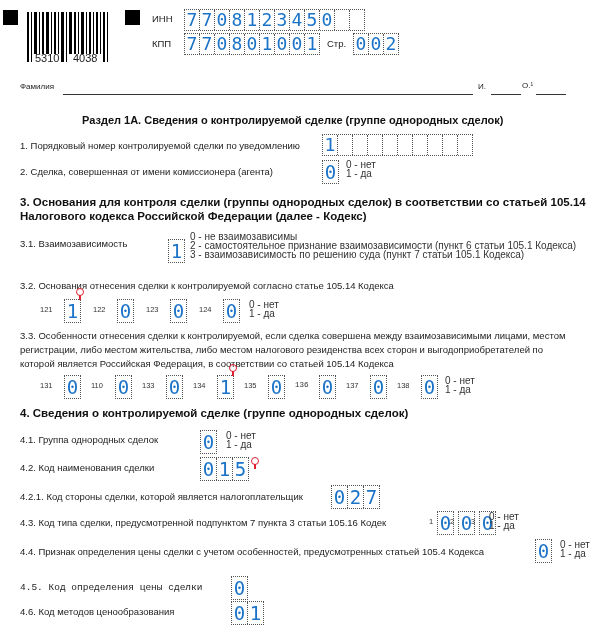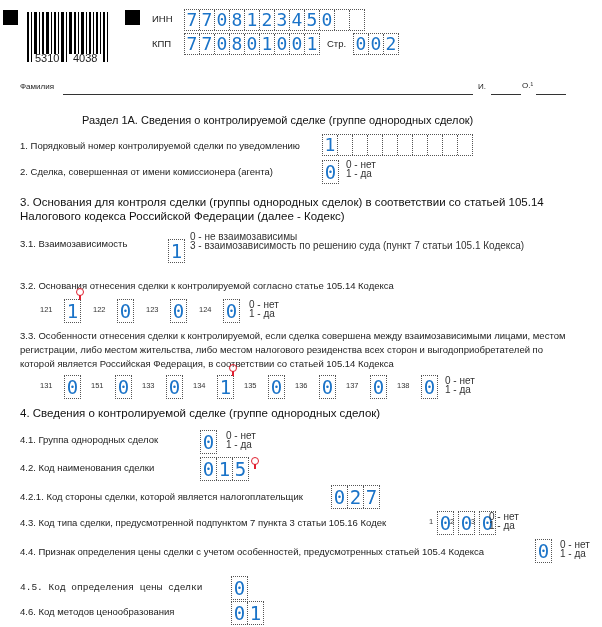--- a/index.html
+++ b/index.html
@@ -6,21 +6,21 @@
   body{width:602px;height:627px;position:relative;overflow:hidden;font-family:"Liberation Sans",sans-serif;color:#222;}
   .abs{position:absolute;}
   .sq{position:absolute;width:15px;height:15px;background:#000;}
   .cells{position:absolute;display:flex;border:1px dotted #555;}
   .cell{width:14px;height:20px;border-right:1px dotted #555;font-family:"DejaVu Sans Mono","Liberation Mono",monospace;font-size:18px;line-height:20px;color:#1a73c8;text-align:center;}
   .cell:last-child{border-right:none;}
   .cells.big .cell{width:15px;height:22px;line-height:22px;font-size:19px;}
   .lbl{position:absolute;font-size:9.5px;color:#222;white-space:nowrap;}
   .small{position:absolute;font-size:10px;color:#333;line-height:9px;white-space:nowrap;}
   .code{position:absolute;font-size:7.5px;color:#333;}
-  .h{position:absolute;font-weight:normal;font-size:11.5px;color:#111;white-space:nowrap;}
+  .h{position:absolute;font-weight:bold;font-size:11.5px;color:#111;white-space:nowrap;}
   .pin{position:absolute;width:6px;height:6px;border:1.5px solid #e02030;border-radius:50%;}
   .pin::after{content:"";position:absolute;left:2px;top:6px;width:1.5px;height:5px;background:#e02030;}
   .line{position:absolute;height:1px;background:#333;}
 </style>
 </head>
 <body>
 
 <div class="sq" style="left:3px;top:10px;"></div>
 <div class="sq" style="left:125px;top:10px;"></div>
 <svg class="abs" style="left:27px;top:8px;" width="85" height="60">
@@ -121,20 +121,21 @@
 
 <div class="h" style="left:20px;top:196px;">3. Основания для контроля сделки (группы однородных сделок) в соответствии со статьей 105.14</div>
 <div class="h" style="left:20px;top:210px;">Налогового кодекса Российской Федерации (далее - Кодекс)</div>
 
 <div class="lbl" style="left:20px;top:238px;">3.1. Взаимозависимость</div>
 <div class="cells big" style="left:168px;top:239px;">
     <div class="cell">1</div>
   </div>
 <div class="small" style="left:190px;top:232px;">
   <div>0 - не взаимозависимы</div>
+  <div>2 - самостоятельное признание взаимозависимости (пункт 6 статьи 105.1 Кодекса)</div>
   <div>3 - взаимозависимость по решению суда (пункт 7 статьи 105.1 Кодекса)</div>
 </div>
 
 <div class="lbl" style="left:20px;top:280px;">3.2. Основания отнесения сделки к контролируемой согласно статье 105.14 Кодекса</div>
 <div id="f32">
     <div class="code" style="left: 40px; top: 305px;">121</div>
     <div class="cells big" style="left: 64px; top: 299px;">
       <div class="cell">1</div>
     </div>
     <div class="pin" style="left: 76px; top: 288px;"></div>
@@ -159,38 +160,38 @@
 <div class="lbl" style="left:20px;top:329px;line-height:14px;">
   <div>3.3. Особенности отнесения сделки к контролируемой, если сделка совершена между взаимозависимыми лицами, местом</div>
   <div>регистрации, либо местом жительства, либо местом налогового резиденства всех сторон и выгодоприобретателей по</div>
   <div>которой является Российская Федерация, в соответствии со статьей 105.14 Кодекса</div>
 </div>
 <div id="f33">
     <div class="code" style="left: 40px; top: 381px;">131</div>
     <div class="cells big" style="left: 64px; top: 375px;">
       <div class="cell">0</div>
     </div>
-    <div class="code" style="left: 91px; top: 381px;">151</div>
+    <div class="code" style="left: 91px; top: 381px;">110</div>
     <div class="cells big" style="left: 115px; top: 375px;">
       <div class="cell">0</div>
     </div>
     <div class="code" style="left: 142px; top: 381px;">133</div>
     <div class="cells big" style="left: 166px; top: 375px;">
       <div class="cell">0</div>
     </div>
     <div class="code" style="left: 193px; top: 381px;">134</div>
     <div class="cells big" style="left: 217px; top: 375px;">
       <div class="cell">1</div>
     </div>
     <div class="pin" style="left: 229px; top: 364px;"></div>
     <div class="code" style="left: 244px; top: 381px;">135</div>
     <div class="cells big" style="left: 268px; top: 375px;">
       <div class="cell">0</div>
     </div>
-    <div class="code" style="left: 295px; top: 381px;">136</div>
+    <div class="code" style="left: 295px; top: 381px; font-family: Liberation Mono, monospace;">136</div>
     <div class="cells big" style="left: 319px; top: 375px;">
       <div class="cell">0</div>
     </div>
     <div class="code" style="left: 346px; top: 381px;">137</div>
     <div class="cells big" style="left: 370px; top: 375px;">
       <div class="cell">0</div>
     </div>
     <div class="code" style="left: 397px; top: 381px;">138</div>
     <div class="cells big" style="left: 421px; top: 375px;">
       <div class="cell">0</div>

